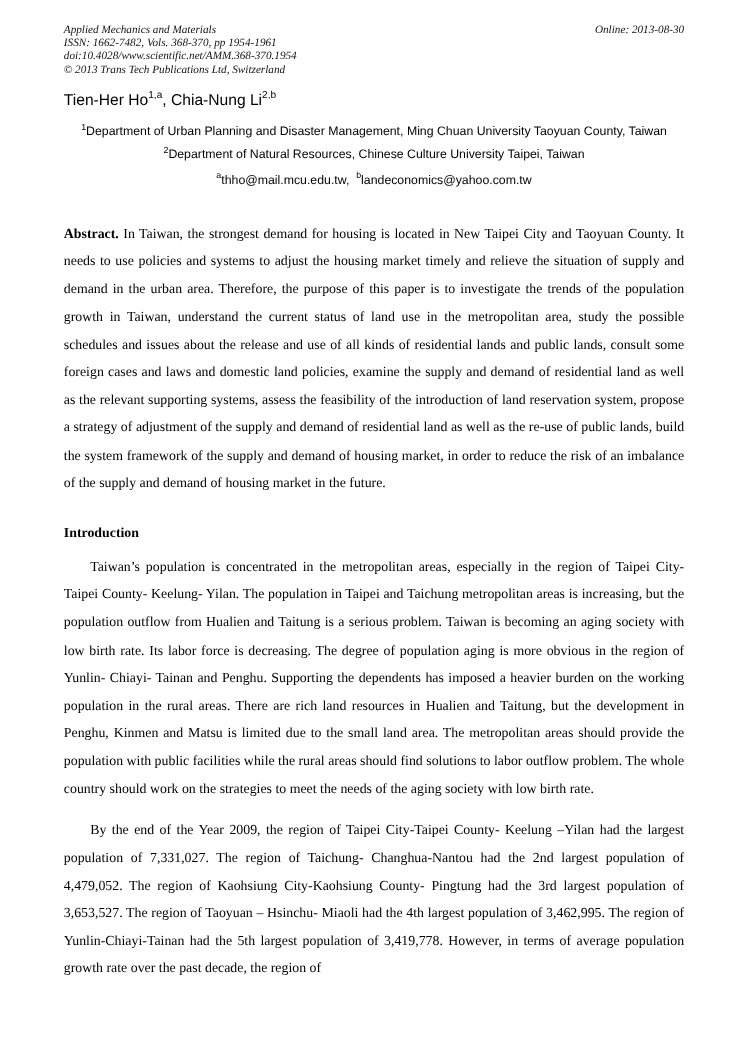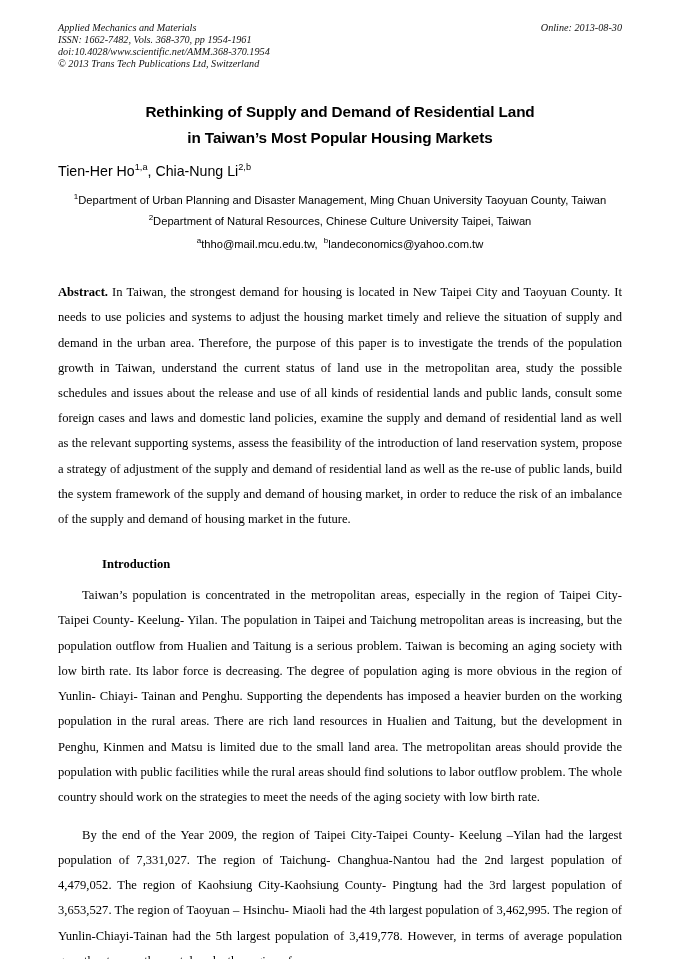--- a/index.html
+++ b/index.html
@@ -136,21 +136,20 @@
     font-weight: bold;
   }
 
   
   .section-heading {
     margin-top: 22px;
     font-family: "Liberation Serif", serif;
     font-weight: bold;
     font-size: 12.6px;
     line-height: 20px;
-    margin-left: 44px;
   }
 
   
   .body-para {
     margin-top: 9px;
     font-family: "Liberation Serif", serif;
     font-size: 12.6px;
     line-height: 25.2px;
     text-align: justify;
     text-justify: inter-word;
@@ -169,24 +168,20 @@
     <div class="journal-header">
       <div class="journal-header-left">
         <span class="jh-line">Applied Mechanics and Materials</span>
         <span class="jh-line">ISSN: 1662-7482, Vols. 368-370, pp 1954-1961</span>
         <span class="jh-line">doi:10.4028/www.scientific.net/AMM.368-370.1954</span>
         <span class="jh-line">© 2013 Trans Tech Publications Ltd, Switzerland</span>
       </div>
       <span class="online">Online: 2013-08-30</span>
     </div>
 
-    <h1 class="title-block">
-      <span class="title-line">Rethinking of Supply and Demand of Residential Land</span>
-      <span class="title-line">in Taiwan’s Most Popular Housing Markets</span>
-    </h1>
 
     <div class="authors">
       <span>Tien-Her Ho</span><sup>1,a</sup><span>, </span><span>Chia-Nung Li</span><sup>2,b</sup>
     </div>
 
     <div class="affiliations">
       <div class="affil-wrap"><sup>1</sup><span>Department of Urban Planning and Disaster Management, Ming Chuan University Taoyuan County, Taiwan</span></div>
       <div class="affil-wrap"><sup>2</sup><span>Department of Natural Resources, Chinese Culture University Taipei, Taiwan</span></div>
     </div>
 

